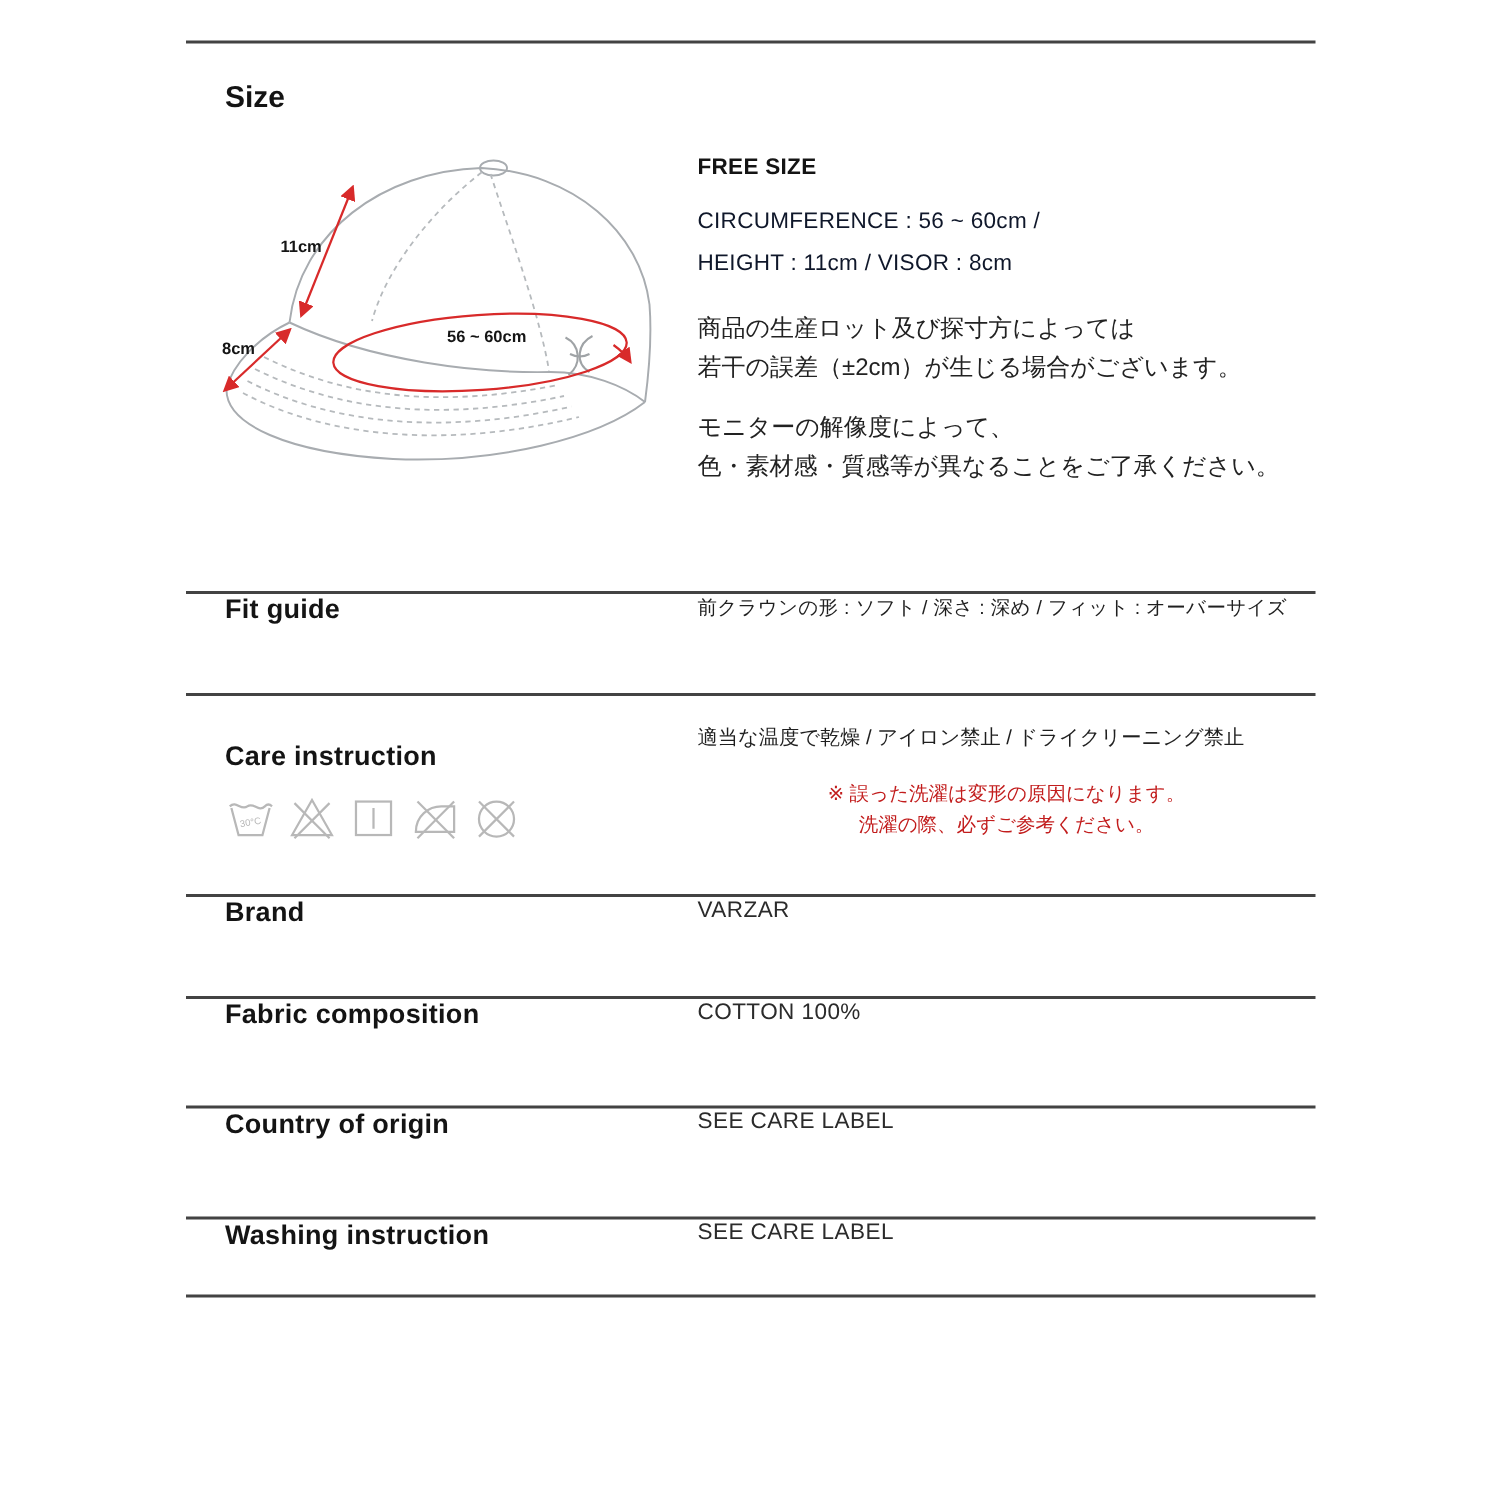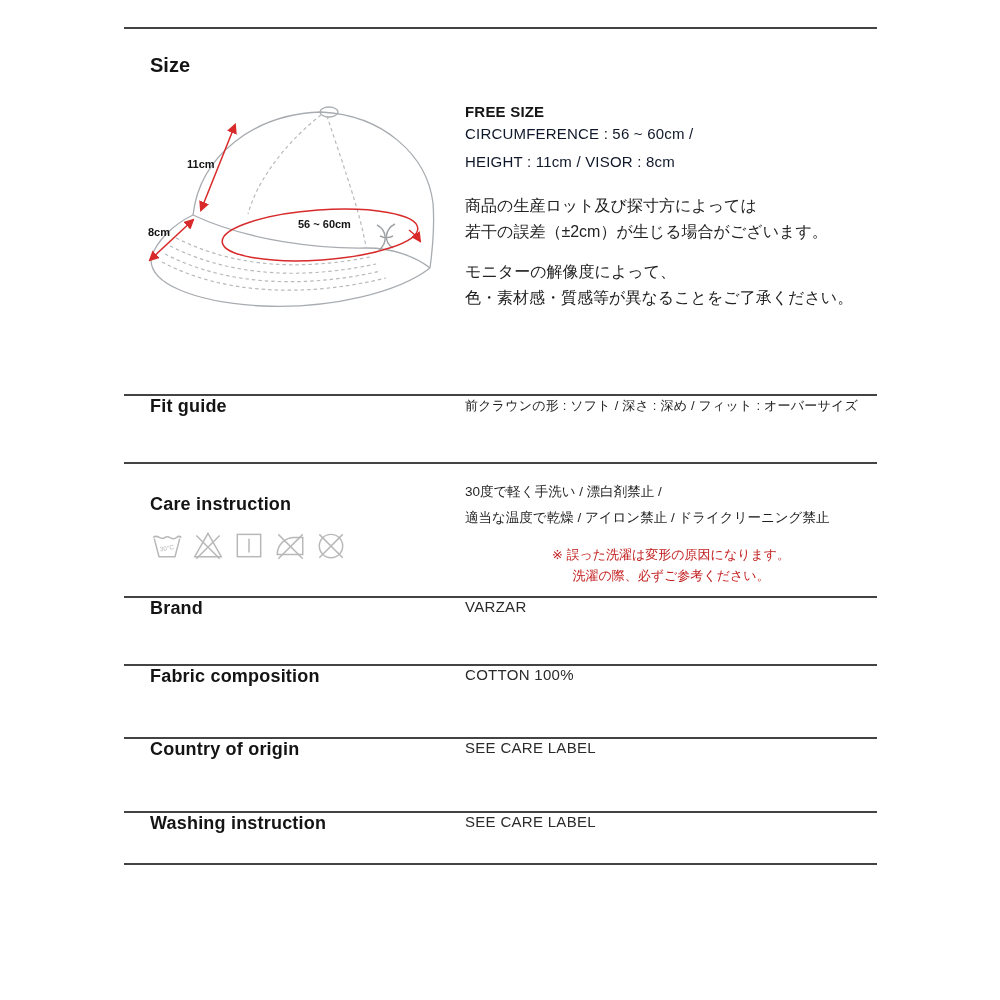--- a/index.html
+++ b/index.html
@@ -12,21 +12,21 @@
   .row-right { flex:1; }
   .heading { font-size:18px; font-weight:700; color:#141414; letter-spacing:.2px; }
   .value { font-size:15px; color:#2b2b2b; letter-spacing:.3px; }
 
   
   .size-section { border-top:2px solid #434343; height:367px; position:relative; }
   .size-heading { font-size:20px; font-weight:700; color:#141414; margin:25px 0 0 26px; }
   .size-body { position:relative; height:300px; }
   .cap-svg { position:absolute; left:6px; top:20px; }
   .size-text { position:absolute; left:341px; top:26px; width:412px; }
-  .free-size { font-size:15px; font-weight:700; color:#141414; letter-spacing:.2px; }
+  .free-size { font-size:15px; font-weight:700; color:#141414; margin-bottom:14px; letter-spacing:.2px; }
   .spec-line { font-size:15px; color:#0f172a; line-height:28px; letter-spacing:.2px; }
   .jp-note { font-size:16px; color:#222; line-height:26px; margin-top:17px; }
   .jp-note.second { margin-top:14px; }
 
   
   .fit-row    { height:68px; }
   .care-row   { height:134px; align-items:flex-start; }
   .brand-row  { height:68px; }
   .fabric-row { height:73px; }
   .origin-row { height:74px; }
@@ -154,21 +154,20 @@
         <svg width="34" height="36" viewBox="0 0 32 32">
           <g stroke="#b8b8b8" fill="none" stroke-width="1.4">
             <circle cx="16" cy="17" r="11"></circle>
             <line x1="5" y1="6" x2="27" y2="28"></line>
             <line x1="27" y1="6" x2="5" y2="28"></line>
           </g>
         </svg>
       </div>
     </div>
     <div class="row-right care-right">
-      <div class="care-line">30度で軽く手洗い / 漂白剤禁止 /</div>
       <div class="care-line">適当な温度で乾燥 / アイロン禁止 / ドライクリーニング禁止</div>
       <div class="care-warning">
         <div class="warn-line">※ 誤った洗濯は変形の原因になります。</div>
         <div class="warn-line">洗濯の際、必ずご参考ください。</div>
       </div>
     </div>
   </section>
 
   <section class="row brand-row">
     <div class="row-left">

